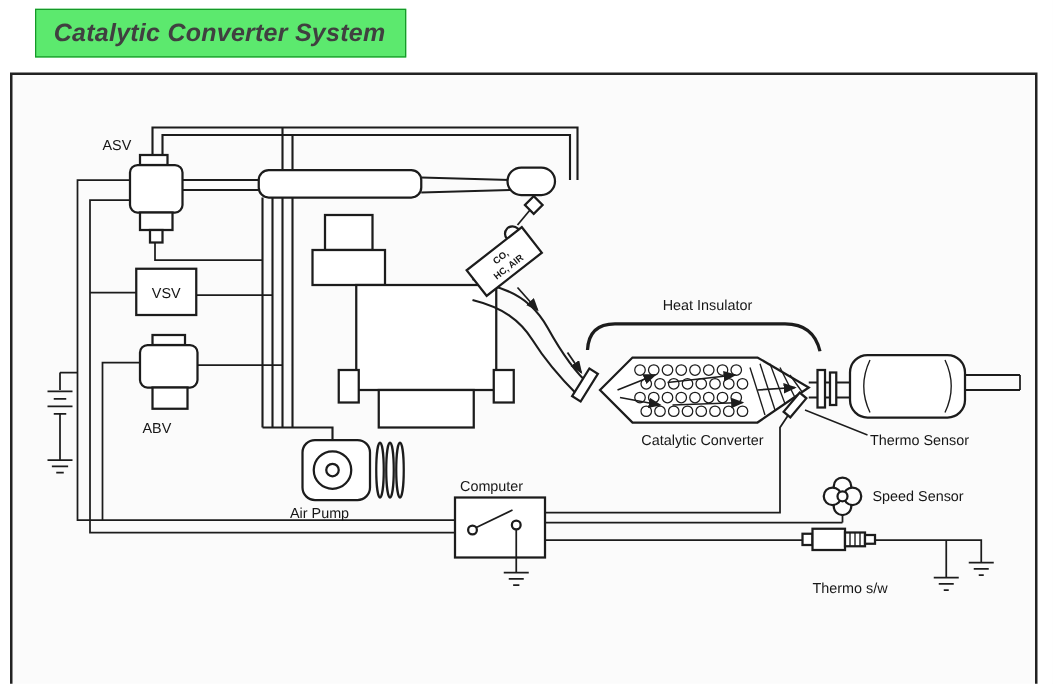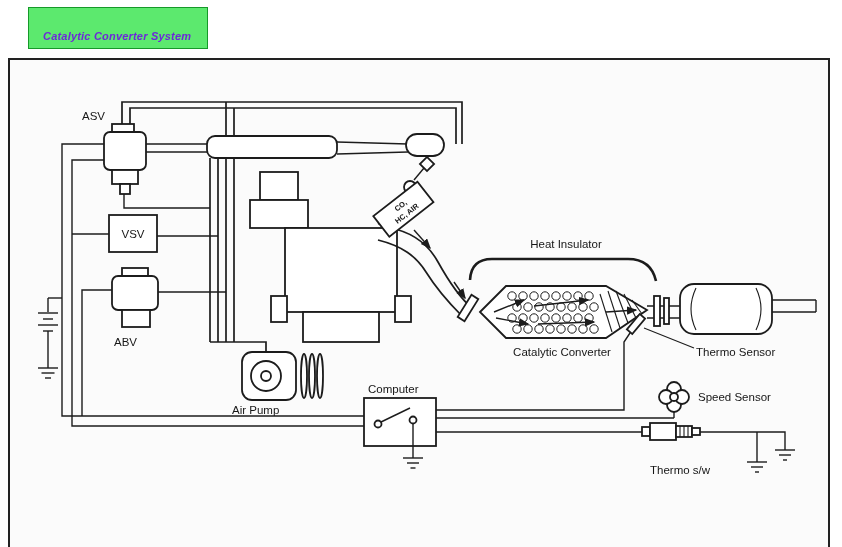--- a/index.html
+++ b/index.html
@@ -1,21 +1,21 @@
 <!DOCTYPE html>
 <html><head>
 <meta charset="utf-8">
 <style>
   html,body{margin:0;padding:0;background:#ffffff;}
   body{width:842px;height:547px;position:relative;font-family:"Liberation Sans",sans-serif;}
   .title-badge{
     position:absolute;left:28px;top:7px;
     background:#5ce96e;border:1px solid #169929;
-    padding:22px 16px 6px 14px;
-    font-size:11px;font-style:italic;font-weight:bold;color:#6d28d9;
+    padding:8px 16px 6px 14px;
+    font-size:20px;font-style:italic;font-weight:bold;color:#404040;
     letter-spacing:.2px;white-space:nowrap;
   }
   .diagram-panel{
     position:absolute;left:8px;top:58px;width:822px;height:518px;
     border:2px solid #222;background:#fbfbfb;box-sizing:border-box;
   }
   svg{display:block;}
   svg text{fill:#161616;font-family:"Liberation Sans",sans-serif;font-size:11.5px;}
   .ln{stroke:#1c1c1c;stroke-width:1.4;fill:none;}
   .pp{stroke:#1c1c1c;stroke-width:1.7;fill:none;}

